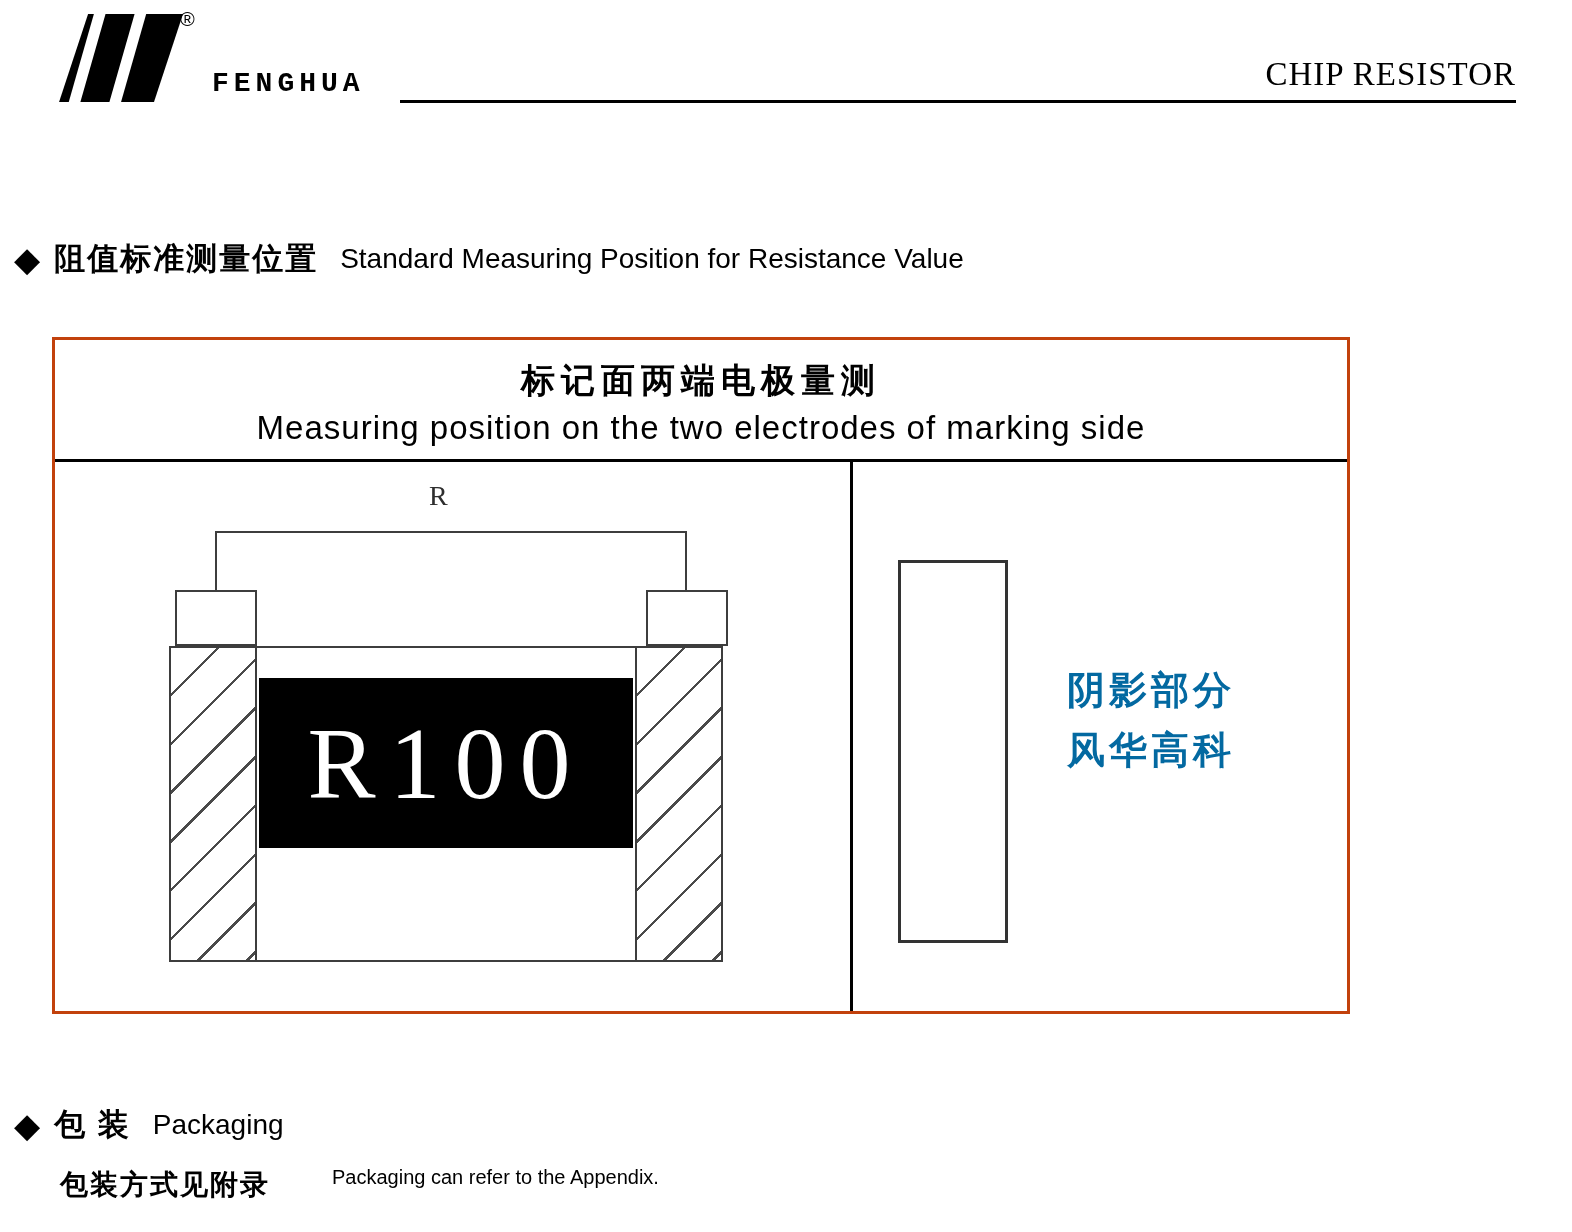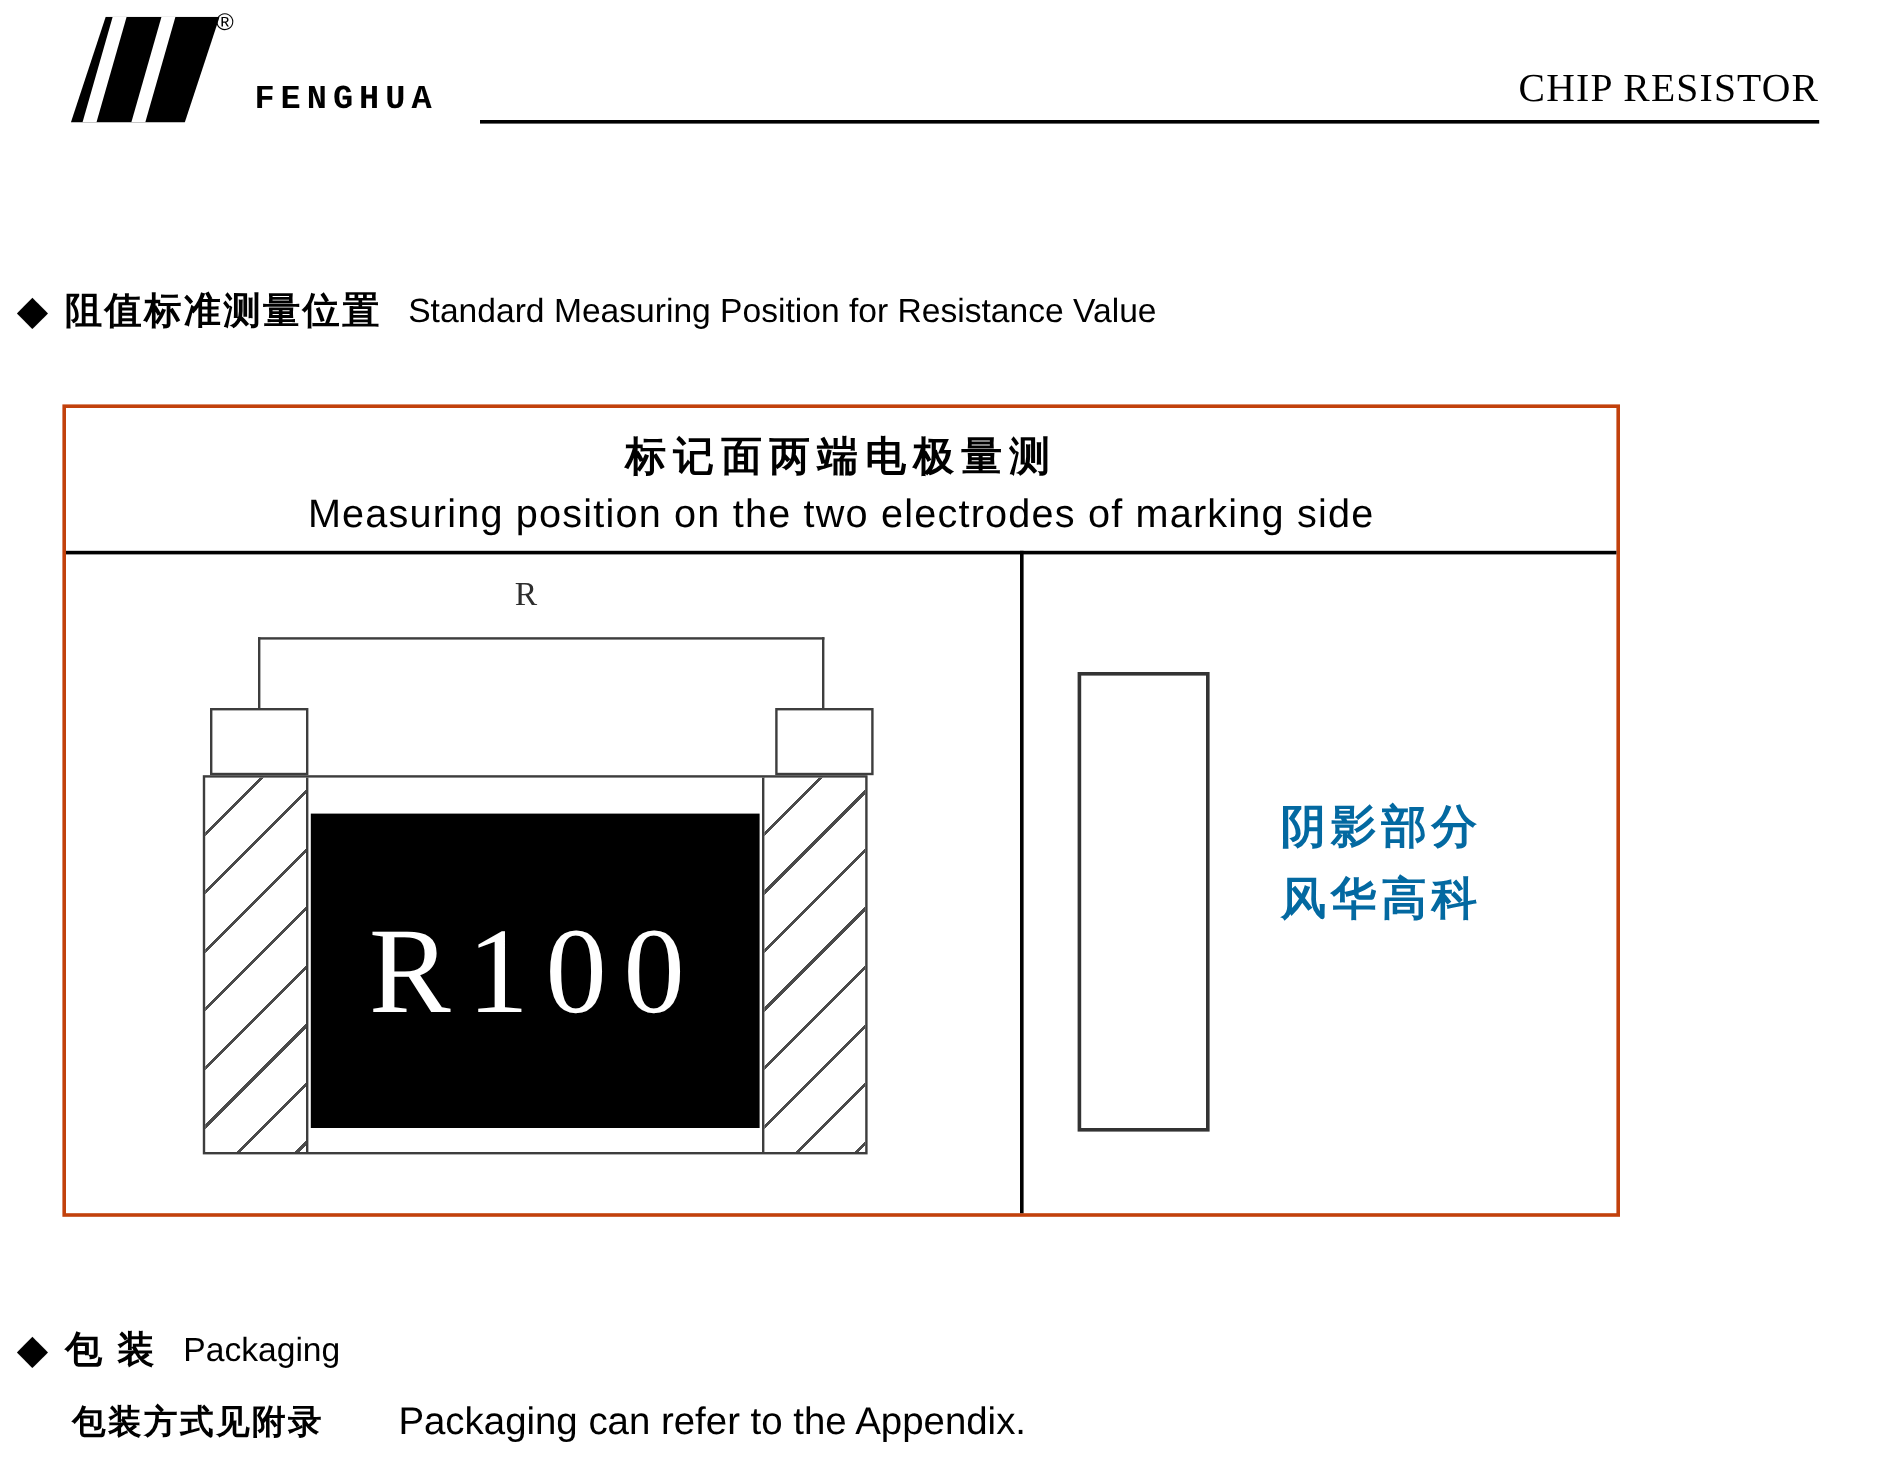--- a/index.html
+++ b/index.html
@@ -16,21 +16,21 @@
 
   
   .sec-heading { position:absolute; display:flex; align-items:center; }
   .sec1 { left:14px; top:238px; }
   .sec2 { left:14px; top:1104px; }
   .bullet { font-size:34px; margin-right:14px; line-height:1; }
   .sec-cn { font-size:31px; font-weight:700; margin-right:22px; letter-spacing:2px; white-space:nowrap; }
   .sec-en { font-size:28px; white-space:nowrap; }
   .sec2-note { position:absolute; left:60px; top:1166px; display:flex; align-items:flex-start; gap:62px; }
   .note-cn { font-size:28px; font-weight:700; letter-spacing:2px; }
-  .note-en { font-size:32px; }
+  .note-en { font-size:20px; }
 
   
   .measure-box { position:absolute; left:52px; top:337px; width:1298px; height:677px; border:3px solid #c2410c; background:#fff; }
   .box-caption { position:absolute; left:0; top:0; width:100%; height:119px; text-align:center; }
   .caption-cn { font-size:34px; font-weight:700; letter-spacing:6px; margin-top:18px; }
   .caption-en { font-size:33px; margin-top:5px; letter-spacing:1px; }
   .box-divider-h { position:absolute; left:0; top:119px; width:100%; height:3px; background:#000; }
   .box-divider-v { position:absolute; left:795px; top:119px; width:3px; bottom:0; background:#000; }
 
   
@@ -41,21 +41,21 @@
   .bracket-vl { left:160px; top:69px; width:2px; height:61px; }
   .bracket-vr { left:630px; top:69px; width:2px; height:61px; }
   .cap { position:absolute; width:82px; height:56px; border:2px solid #3d3d3d; background:#fff; }
   .cap-left  { left:120px; top:128px; }
   .cap-right { left:591px; top:128px; }
   .res-body { position:absolute; left:114px; top:184px; width:554px; height:316px; border:2px solid #3d3d3d; background:#fff; }
   .hatch { background-image:repeating-linear-gradient(135deg, rgba(0,0,0,0) 0 32px, #4a4a4a 32px 34.5px); }
   .hatch-wide { background-image:repeating-linear-gradient(135deg, rgba(0,0,0,0) 0 44px, #4a4a4a 44px 46.5px); }
   .end-left  { position:absolute; left:0; top:0; width:86px; height:100%; border-right:2px solid #3d3d3d; }
   .end-right { position:absolute; right:0; top:0; width:86px; height:100%; border-left:2px solid #3d3d3d; }
-  .marking { position:absolute; left:88px; top:30px; width:374px; height:262px; background:#000; color:#fff;
+  .marking { position:absolute; left:88px; top:30px; width:374px; height:170px; background:#000; color:#fff;
              display:flex; align-items:center; justify-content:center;
              font-family:"Liberation Serif","DejaVu Serif",serif; font-size:102px; letter-spacing:14px; }
 
   
   .diagram-right { position:absolute; left:798px; top:122px; width:497px; height:550px; }
   .shade-bar { position:absolute; left:45px; top:98px; width:110px; height:383px; border:3px solid #333; background:#fff; }
   .shade-note { position:absolute; left:214px; top:198px; font-size:38px; font-weight:700; color:#0369a1;
                 line-height:60px; letter-spacing:4px; white-space:nowrap; }
 </style>
 </head>

